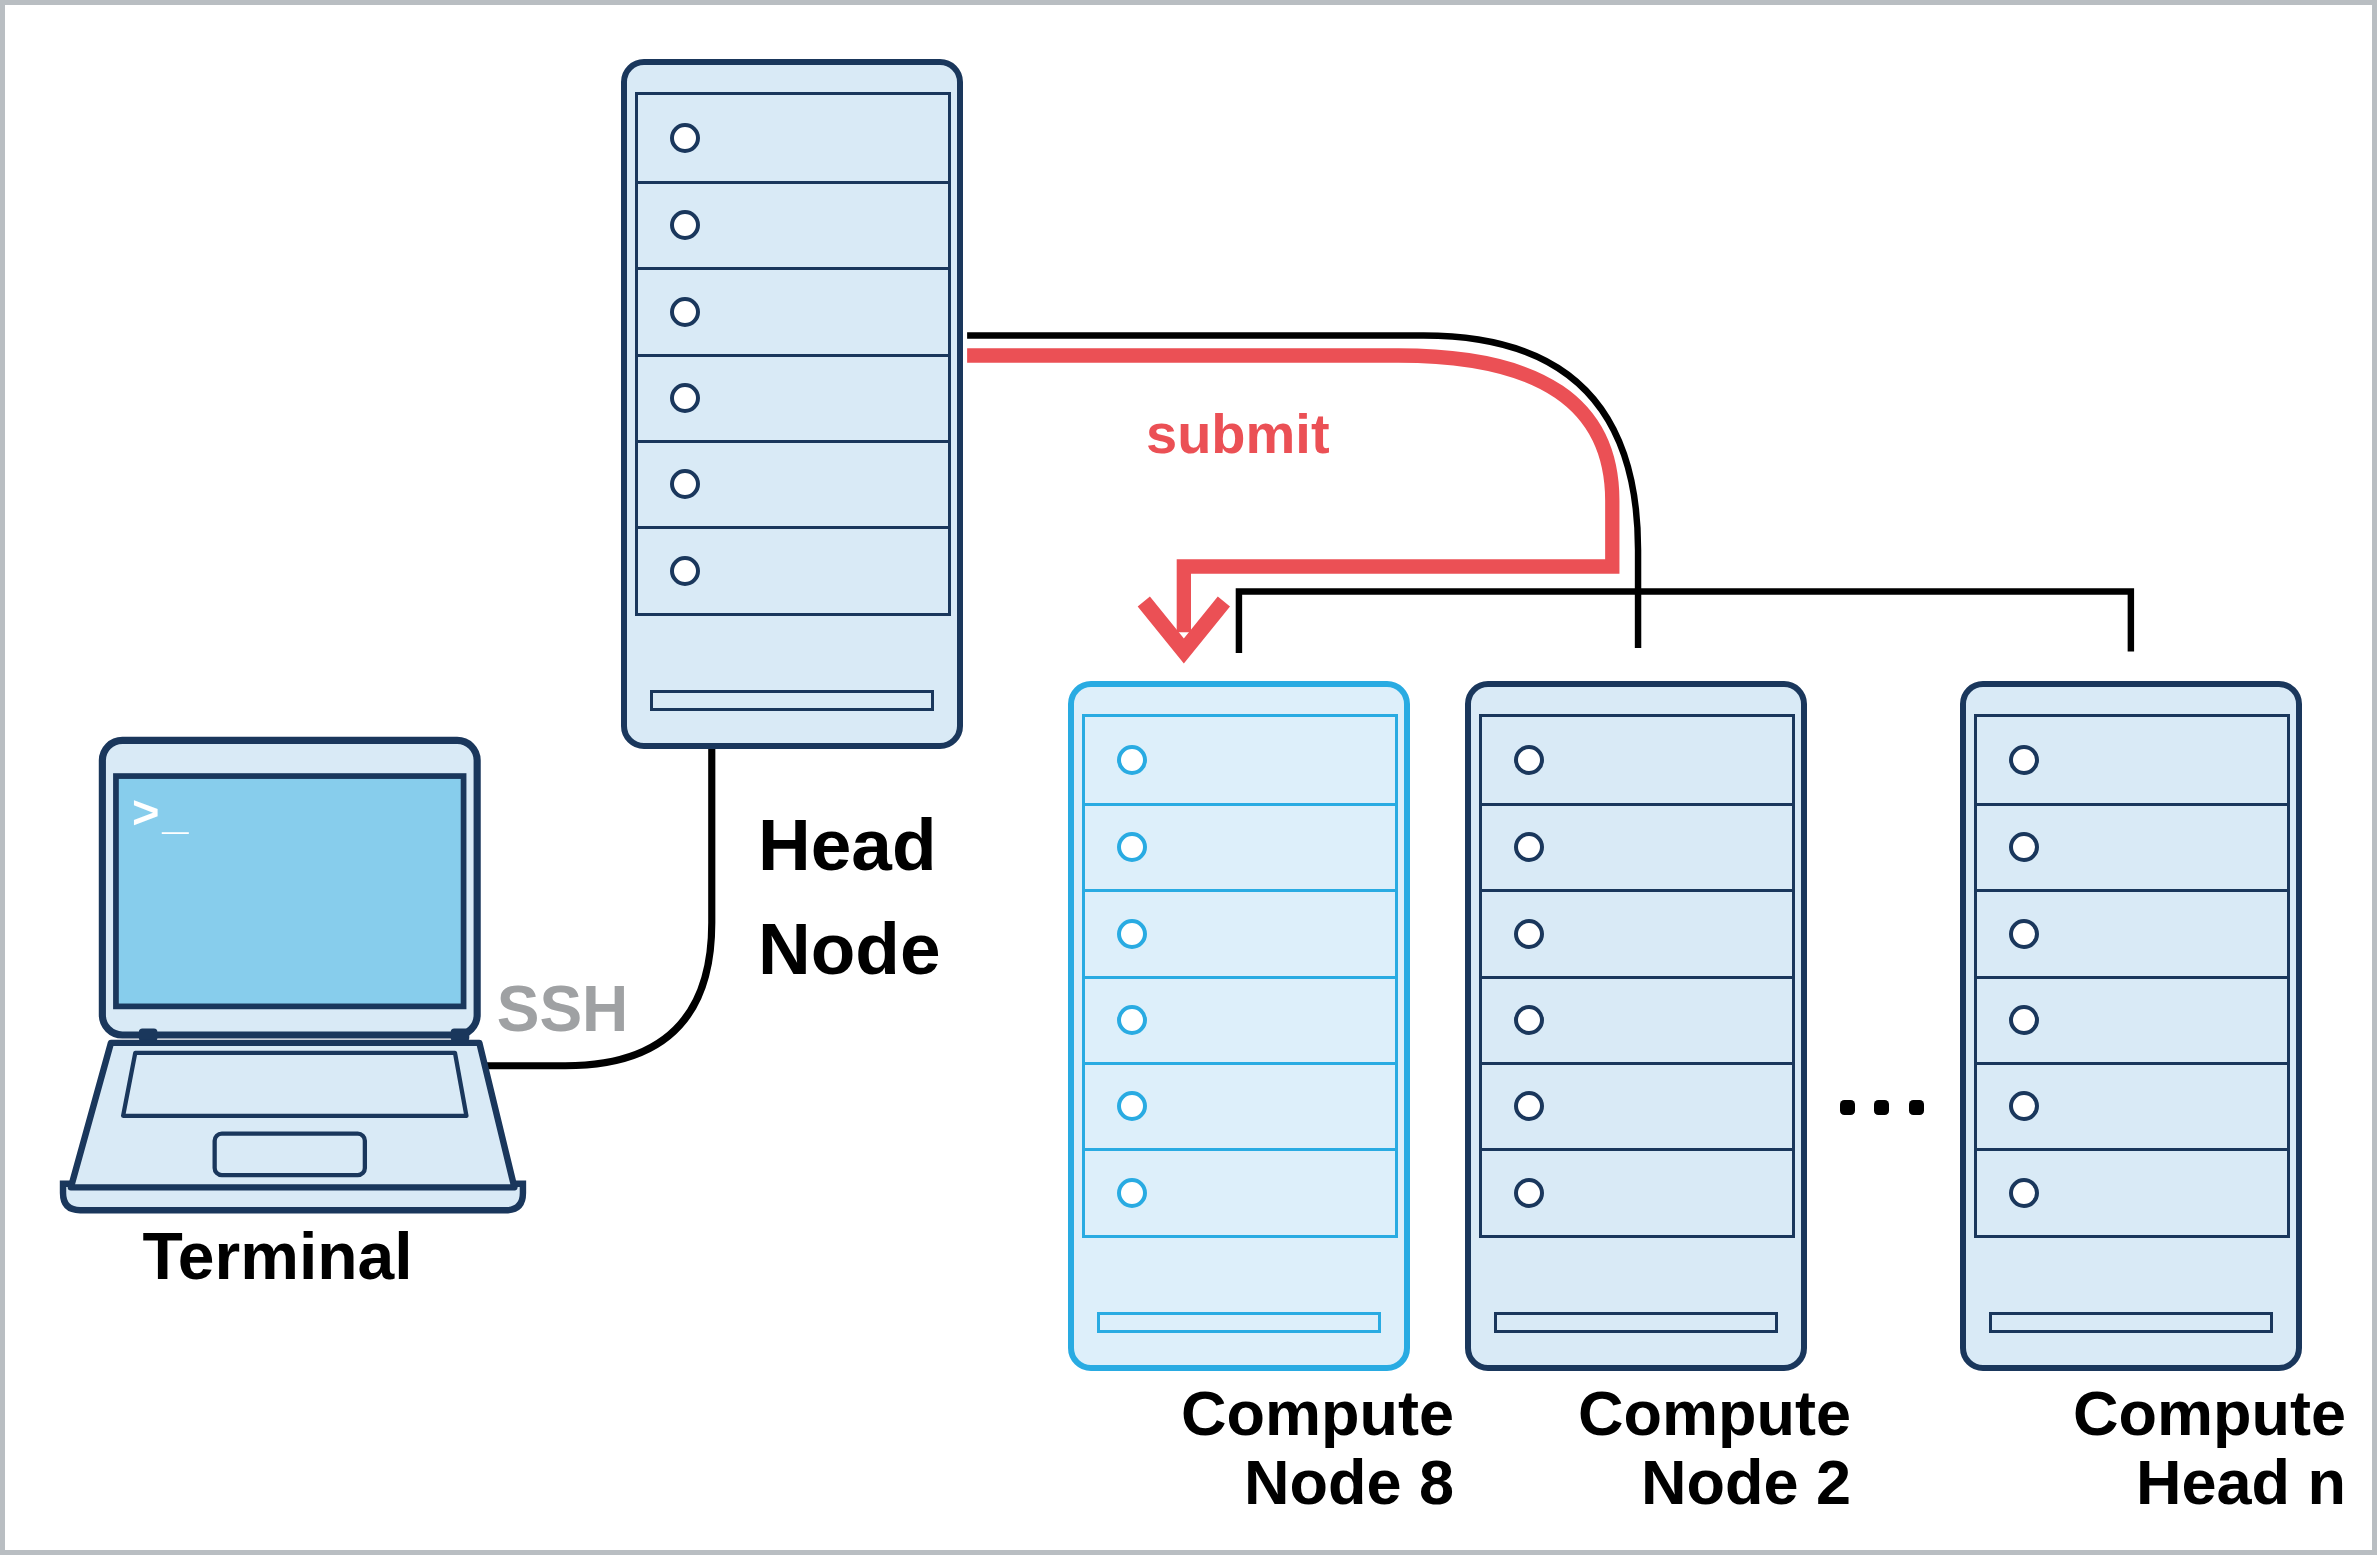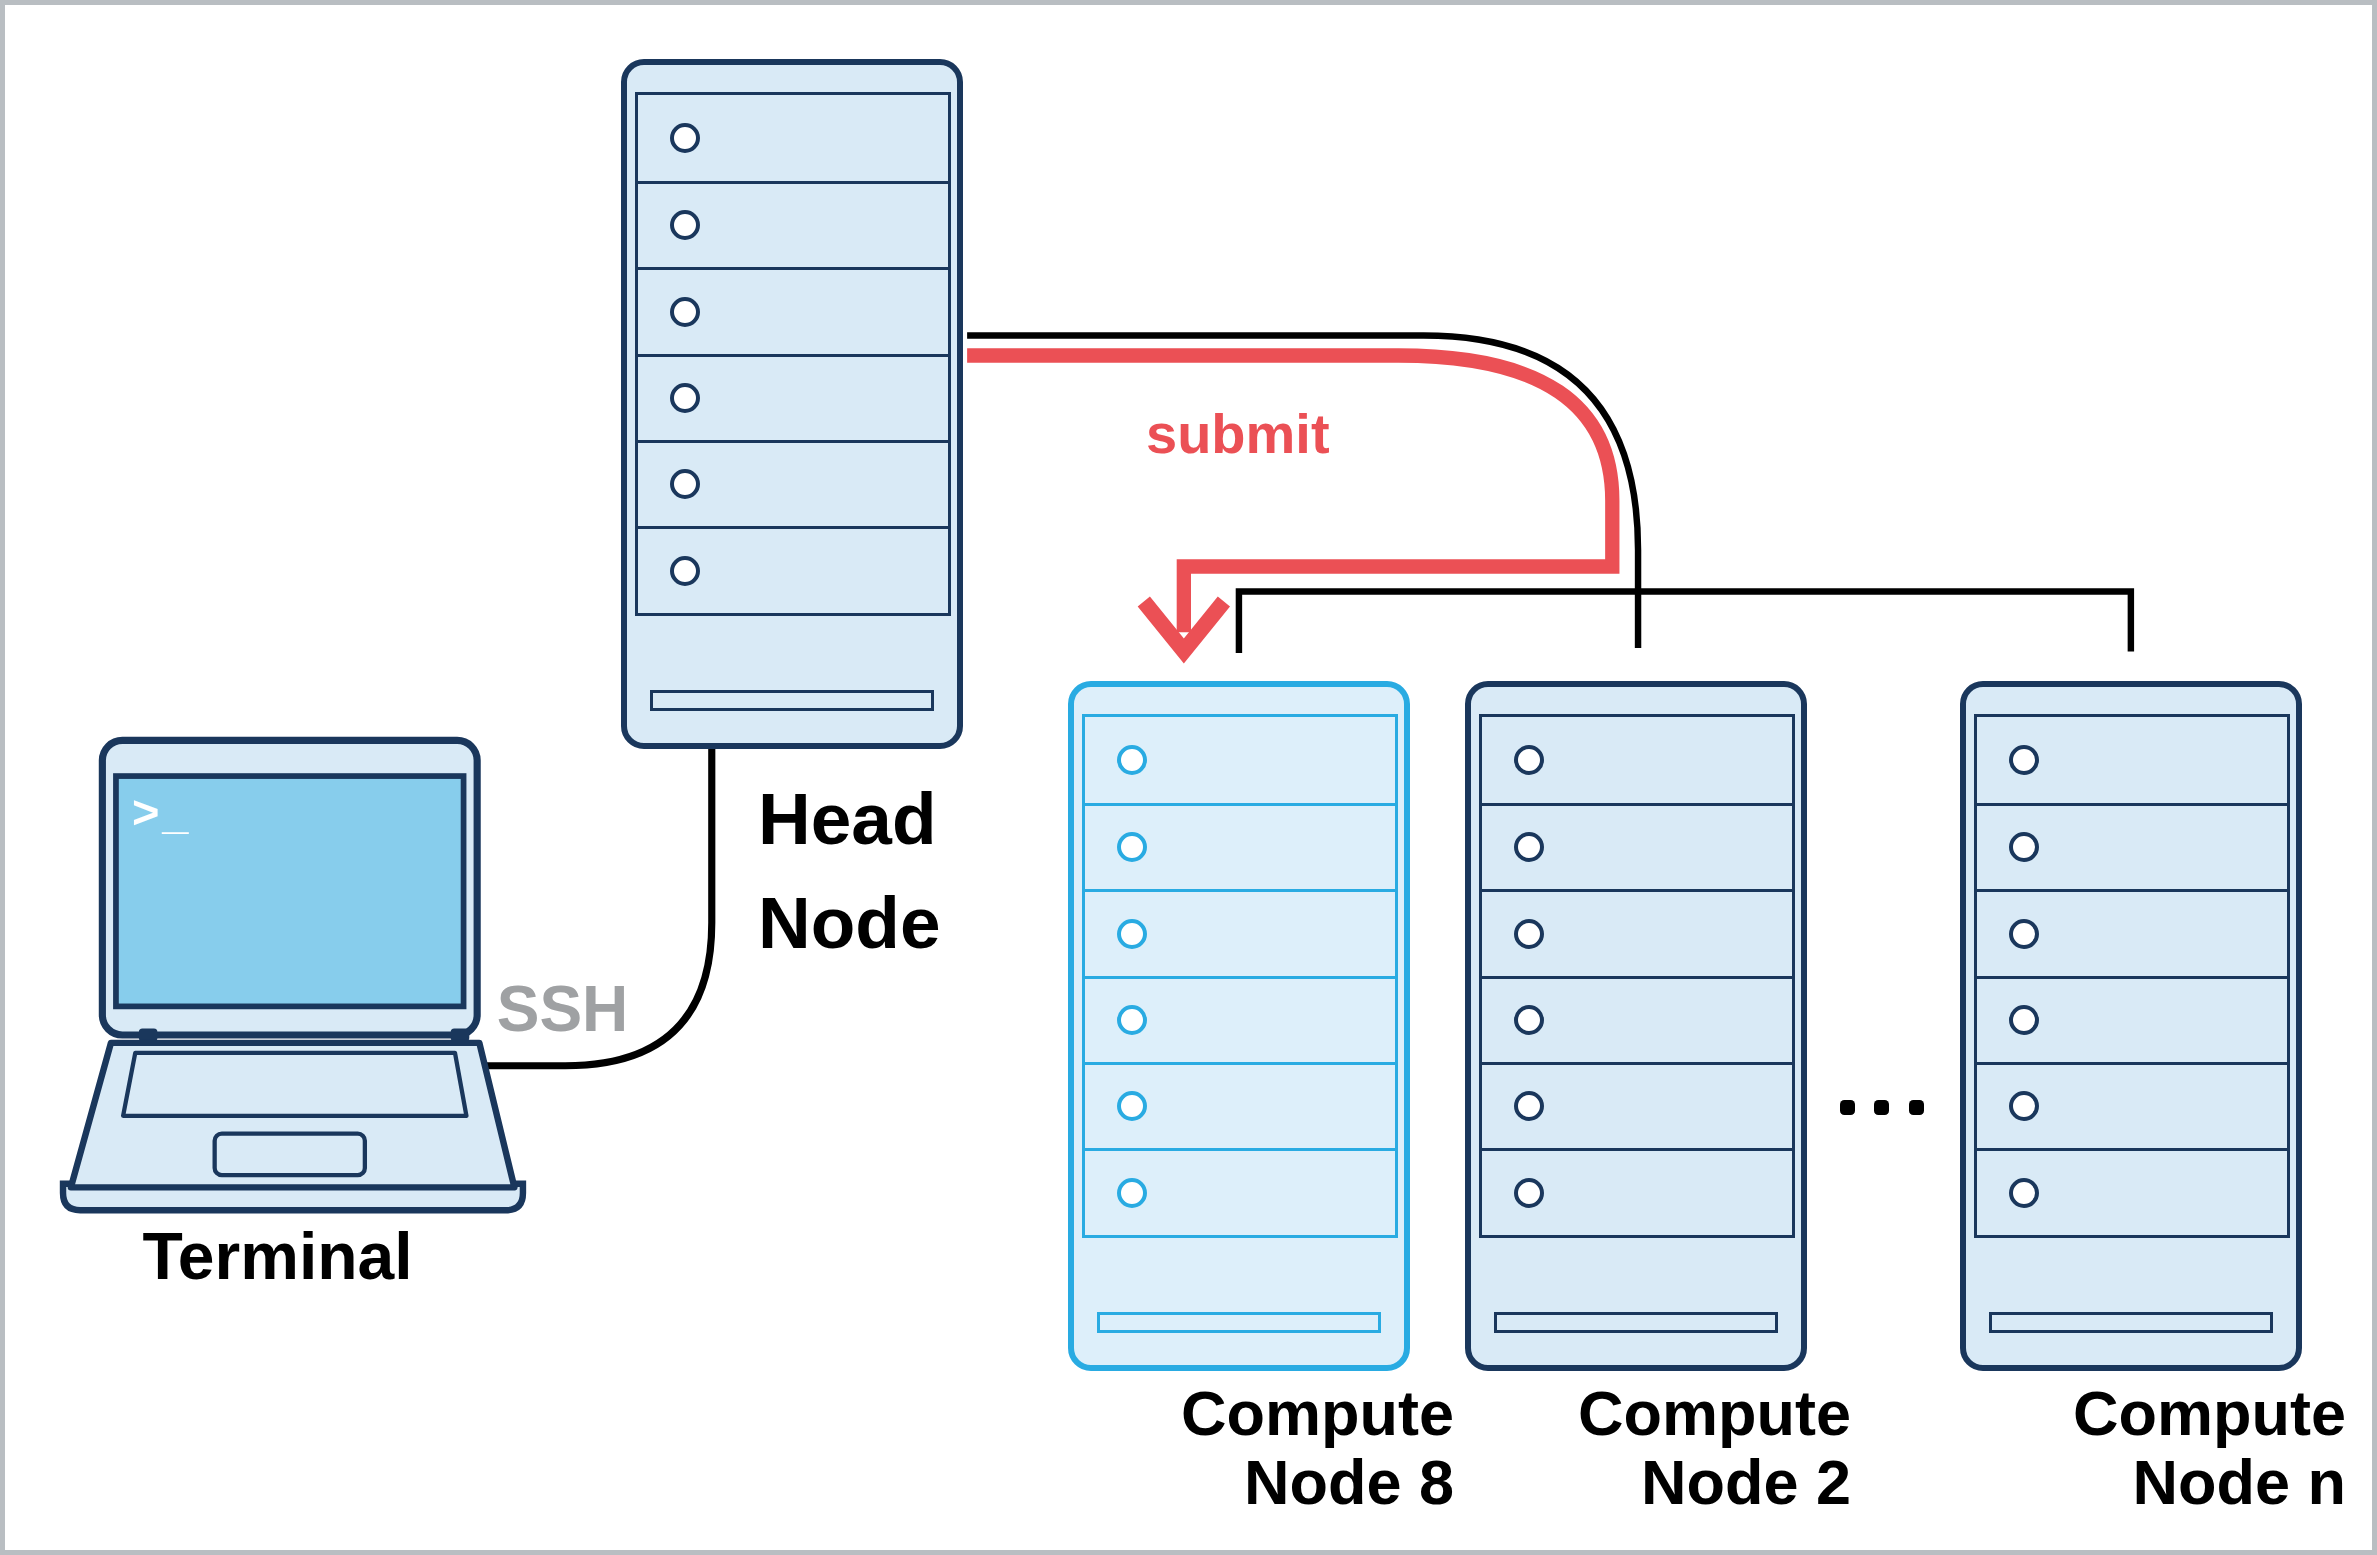--- a/index.html
+++ b/index.html
@@ -33,21 +33,21 @@
   }
   .server.accent-cyan .led{border-color:var(--cyan);}
   .vent{
     position:absolute;left:50%;transform:translateX(-50%);bottom:32px;
     width:284px;height:21.5px;box-sizing:border-box;border:3.6px solid var(--navy);
   }
   .server.accent-cyan .vent{border-color:var(--cyan);}
 
   
   .lbl{position:absolute;font-weight:bold;color:#000;}
-  .lbl-head{left:758px;top:767px;font-size:73px;line-height:104px;text-align:left;}
+  .lbl-head{left:758px;top:793px;font-size:73px;line-height:104px;text-align:left;}
   .lbl-terminal{left:63px;top:1218px;width:429px;text-align:center;font-size:66px;}
   .lbl-compute{width:429px;top:1379px;text-align:right;font-size:63px;line-height:69px;}
   .lbl-ssh{left:455px;top:972px;width:215px;text-align:center;font-size:64px;color:var(--gray-text);}
   .lbl-submit{left:1146px;top:369px;font-size:56px;color:var(--red);margin-top:32px;}
   .prompt{position:absolute;left:132px;top:784px;font-size:47px;font-weight:bold;color:#ffffff;letter-spacing:2.9px;}
 
   
   .dots{position:absolute;left:1840px;top:1100px;display:flex;gap:19.3px;}
   .dots span{width:15px;height:15px;background:#000;border-radius:4.3px;display:block;}
 </style>
@@ -199,17 +199,17 @@
     <div>Node 8</div>
   </div>
 
   <div class="lbl lbl-compute" style="left:1422px;">
     <div>Compute</div>
     <div>Node 2</div>
   </div>
 
   <div class="lbl lbl-compute" style="left:1917px;">
     <div>Compute</div>
-    <div>Node n</div>
+    <div>Head n</div>
   </div>
 
 </div>
 
 
 </body></html>

